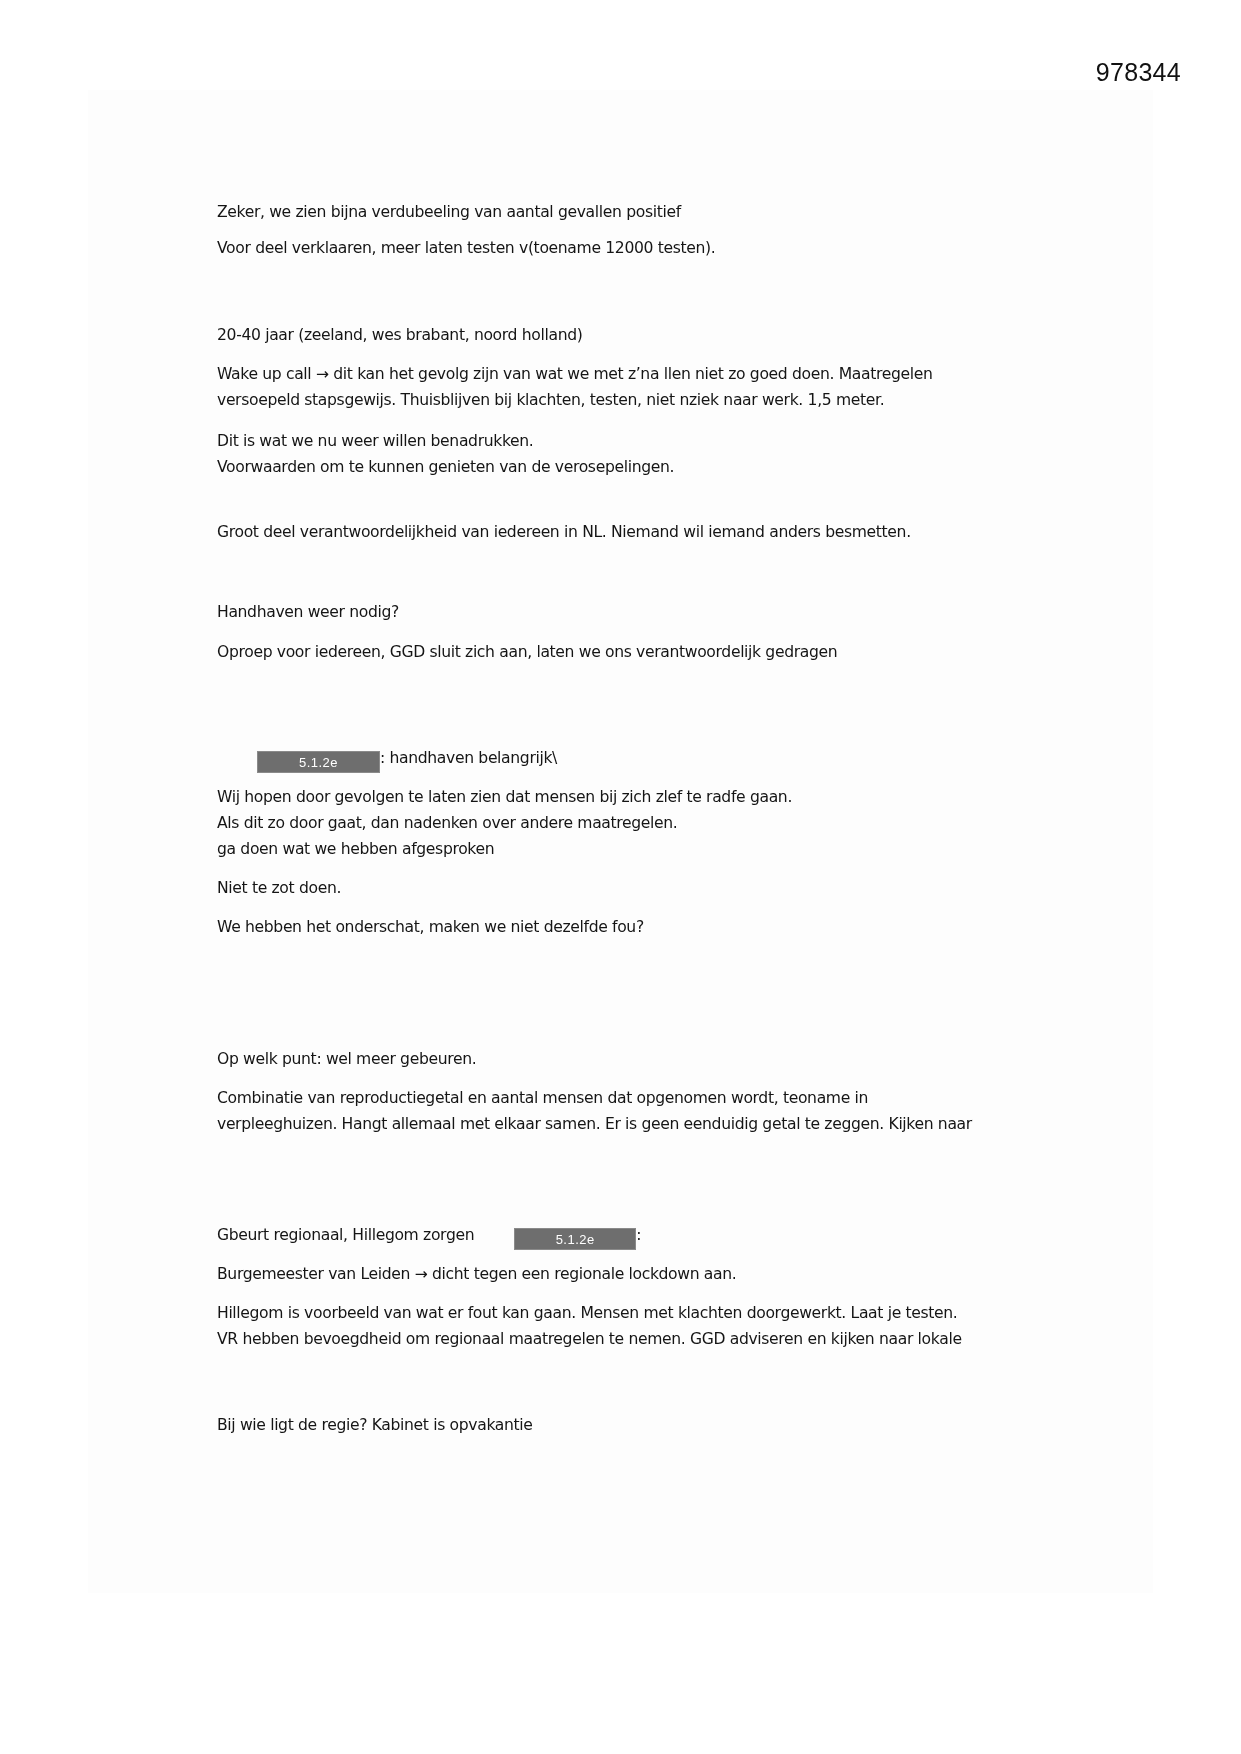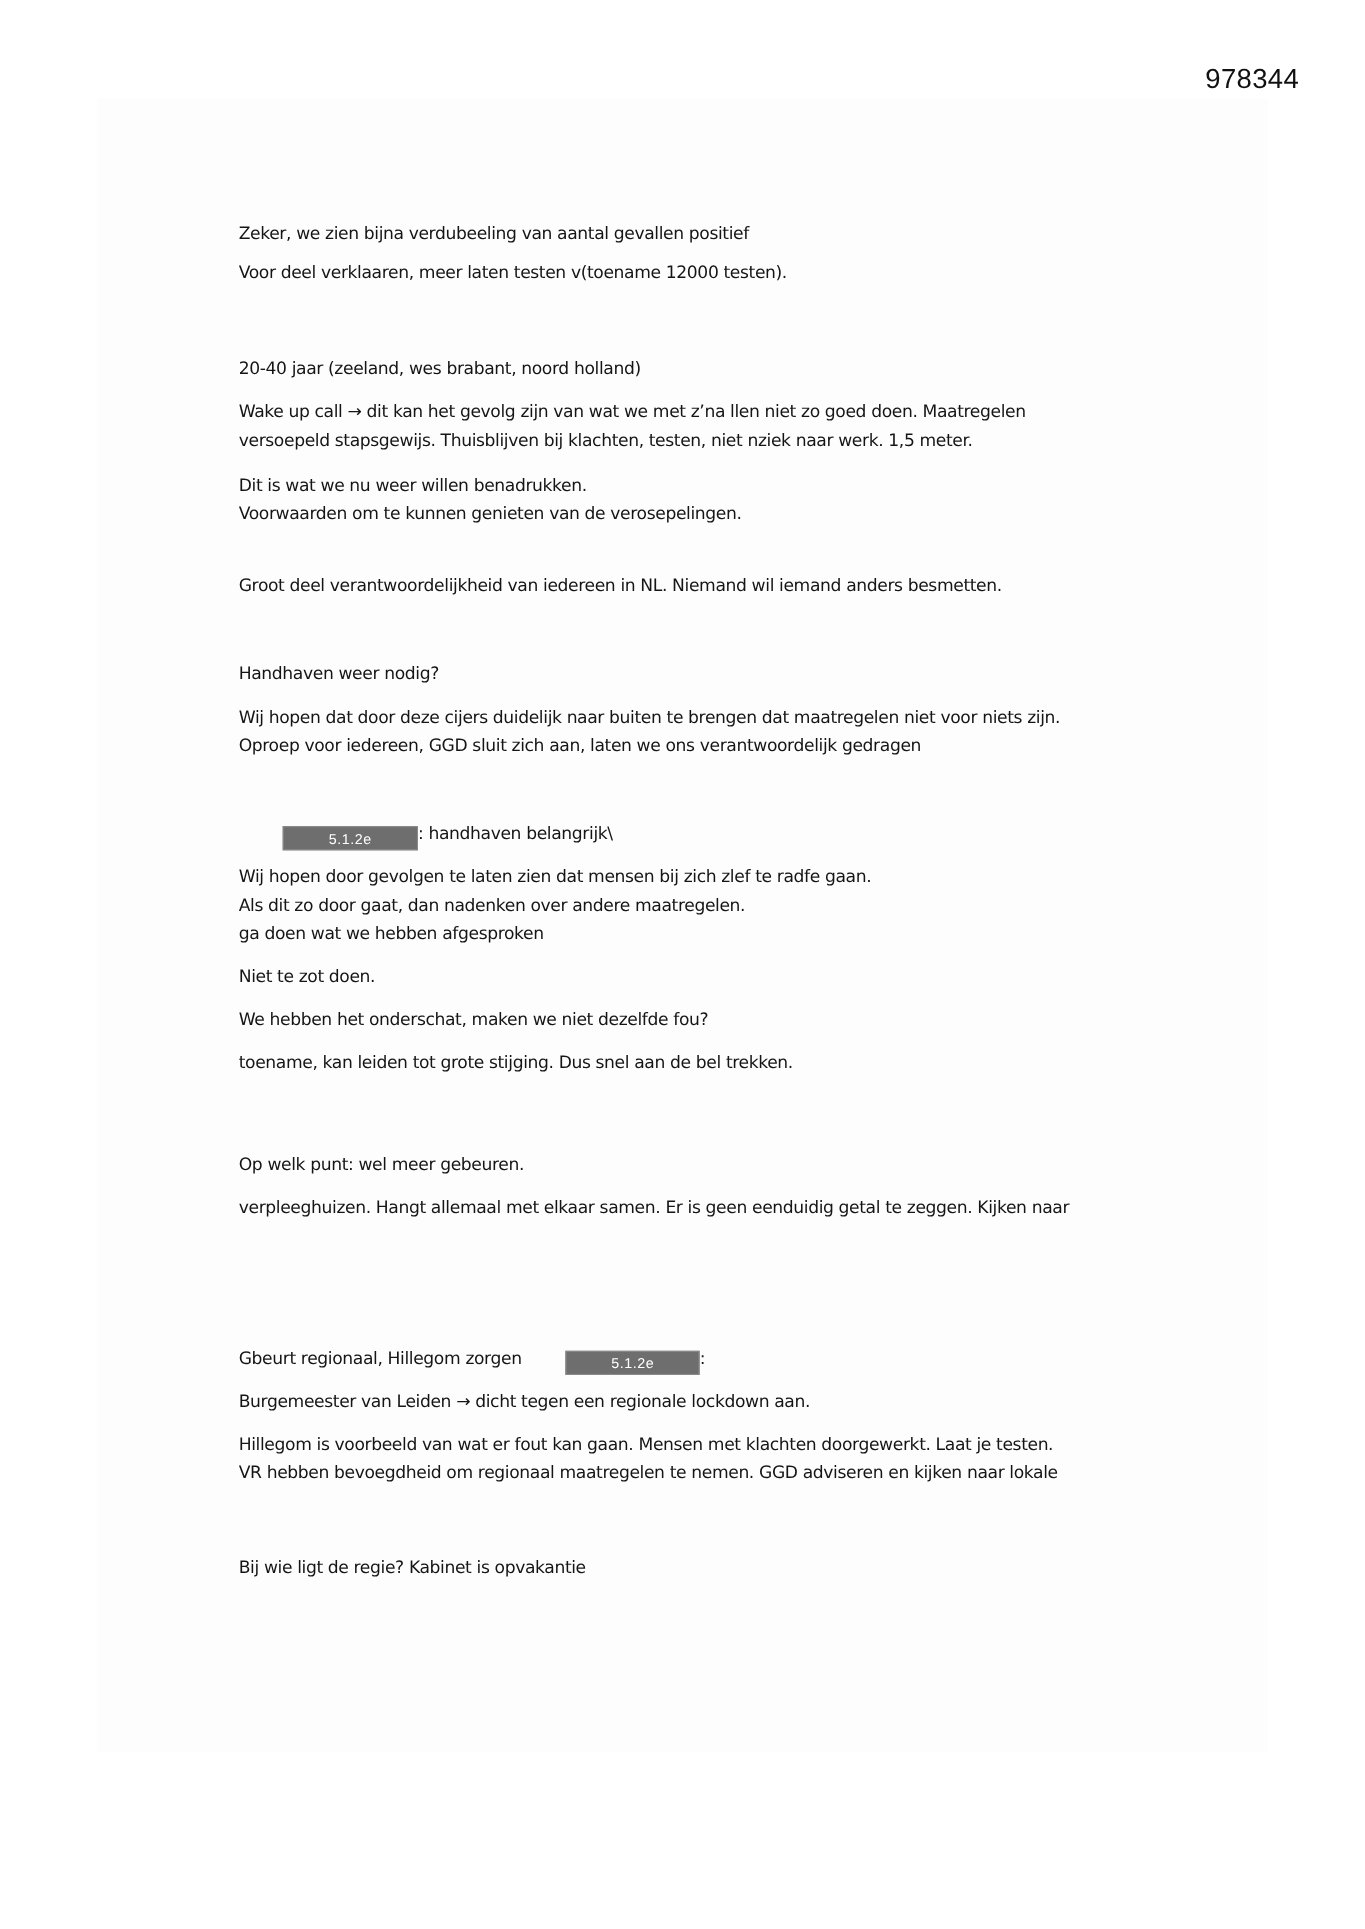--- a/index.html
+++ b/index.html
@@ -100,21 +100,20 @@
 
   <p class="para" style="top:519px">
     <span class="line">Groot deel verantwoordelijkheid van iedereen in NL. Niemand wil iemand anders besmetten.</span>
   </p>
 
   <p class="para" style="top:599px">
     <span class="line">Handhaven weer nodig?</span>
   </p>
 
   <p class="para" style="top:639px">
-    <span class="line">Wij hopen dat door deze cijers duidelijk naar buiten te brengen dat maatregelen niet voor niets zijn.</span>
     <span class="line">Oproep voor iedereen, GGD sluit zich aan, laten we ons verantwoordelijk gedragen</span>
   </p>
 
   <p class="para" style="top:745px">
     <span class="line"><span class="redaction" style="width:123px">5.1.2e</span><span>: handhaven belangrijk\</span></span>
   </p>
 
   <p class="para" style="top:784px">
     <span class="line">Wij hopen door gevolgen te laten zien dat mensen bij zich zlef te radfe gaan.</span>
     <span class="line">Als dit zo door gaat, dan nadenken over andere maatregelen.</span>
@@ -123,28 +122,28 @@
 
   <p class="para" style="top:875px">
     <span class="line">Niet te zot doen.</span>
   </p>
 
   <p class="para" style="top:914px">
     <span class="line">We hebben het onderschat, maken we niet dezelfde fou?</span>
   </p>
 
   <p class="para" style="top:953px">
-    <span class="line">toename, kan leiden tot grote stijging. Dus snel aan de bel trekken.</span>
   </p>
 
   <p class="para" style="top:1046px">
     <span class="line">Op welk punt: wel meer gebeuren.</span>
   </p>
 
   <p class="para" style="top:1085px">
+    <span class="line">Combinatie van reproductiegetal en aantal mensen dat opgenomen wordt, teoname in</span>
     <span class="line">verpleeghuizen. Hangt allemaal met elkaar samen. Er is geen eenduidig getal te zeggen. Kijken naar</span>
   </p>
 
   <p class="para" style="top:1222px">
     <span class="line"><span>Gbeurt regionaal, Hillegom zorgen</span><span class="redaction" style="width:122px">5.1.2e</span><span>:</span></span>
   </p>
 
   <p class="para" style="top:1261px">
     <span class="line"><span>Burgemeester van Leiden </span><span class="arrow">→</span><span> dicht tegen een regionale lockdown aan.</span></span>
   </p>

